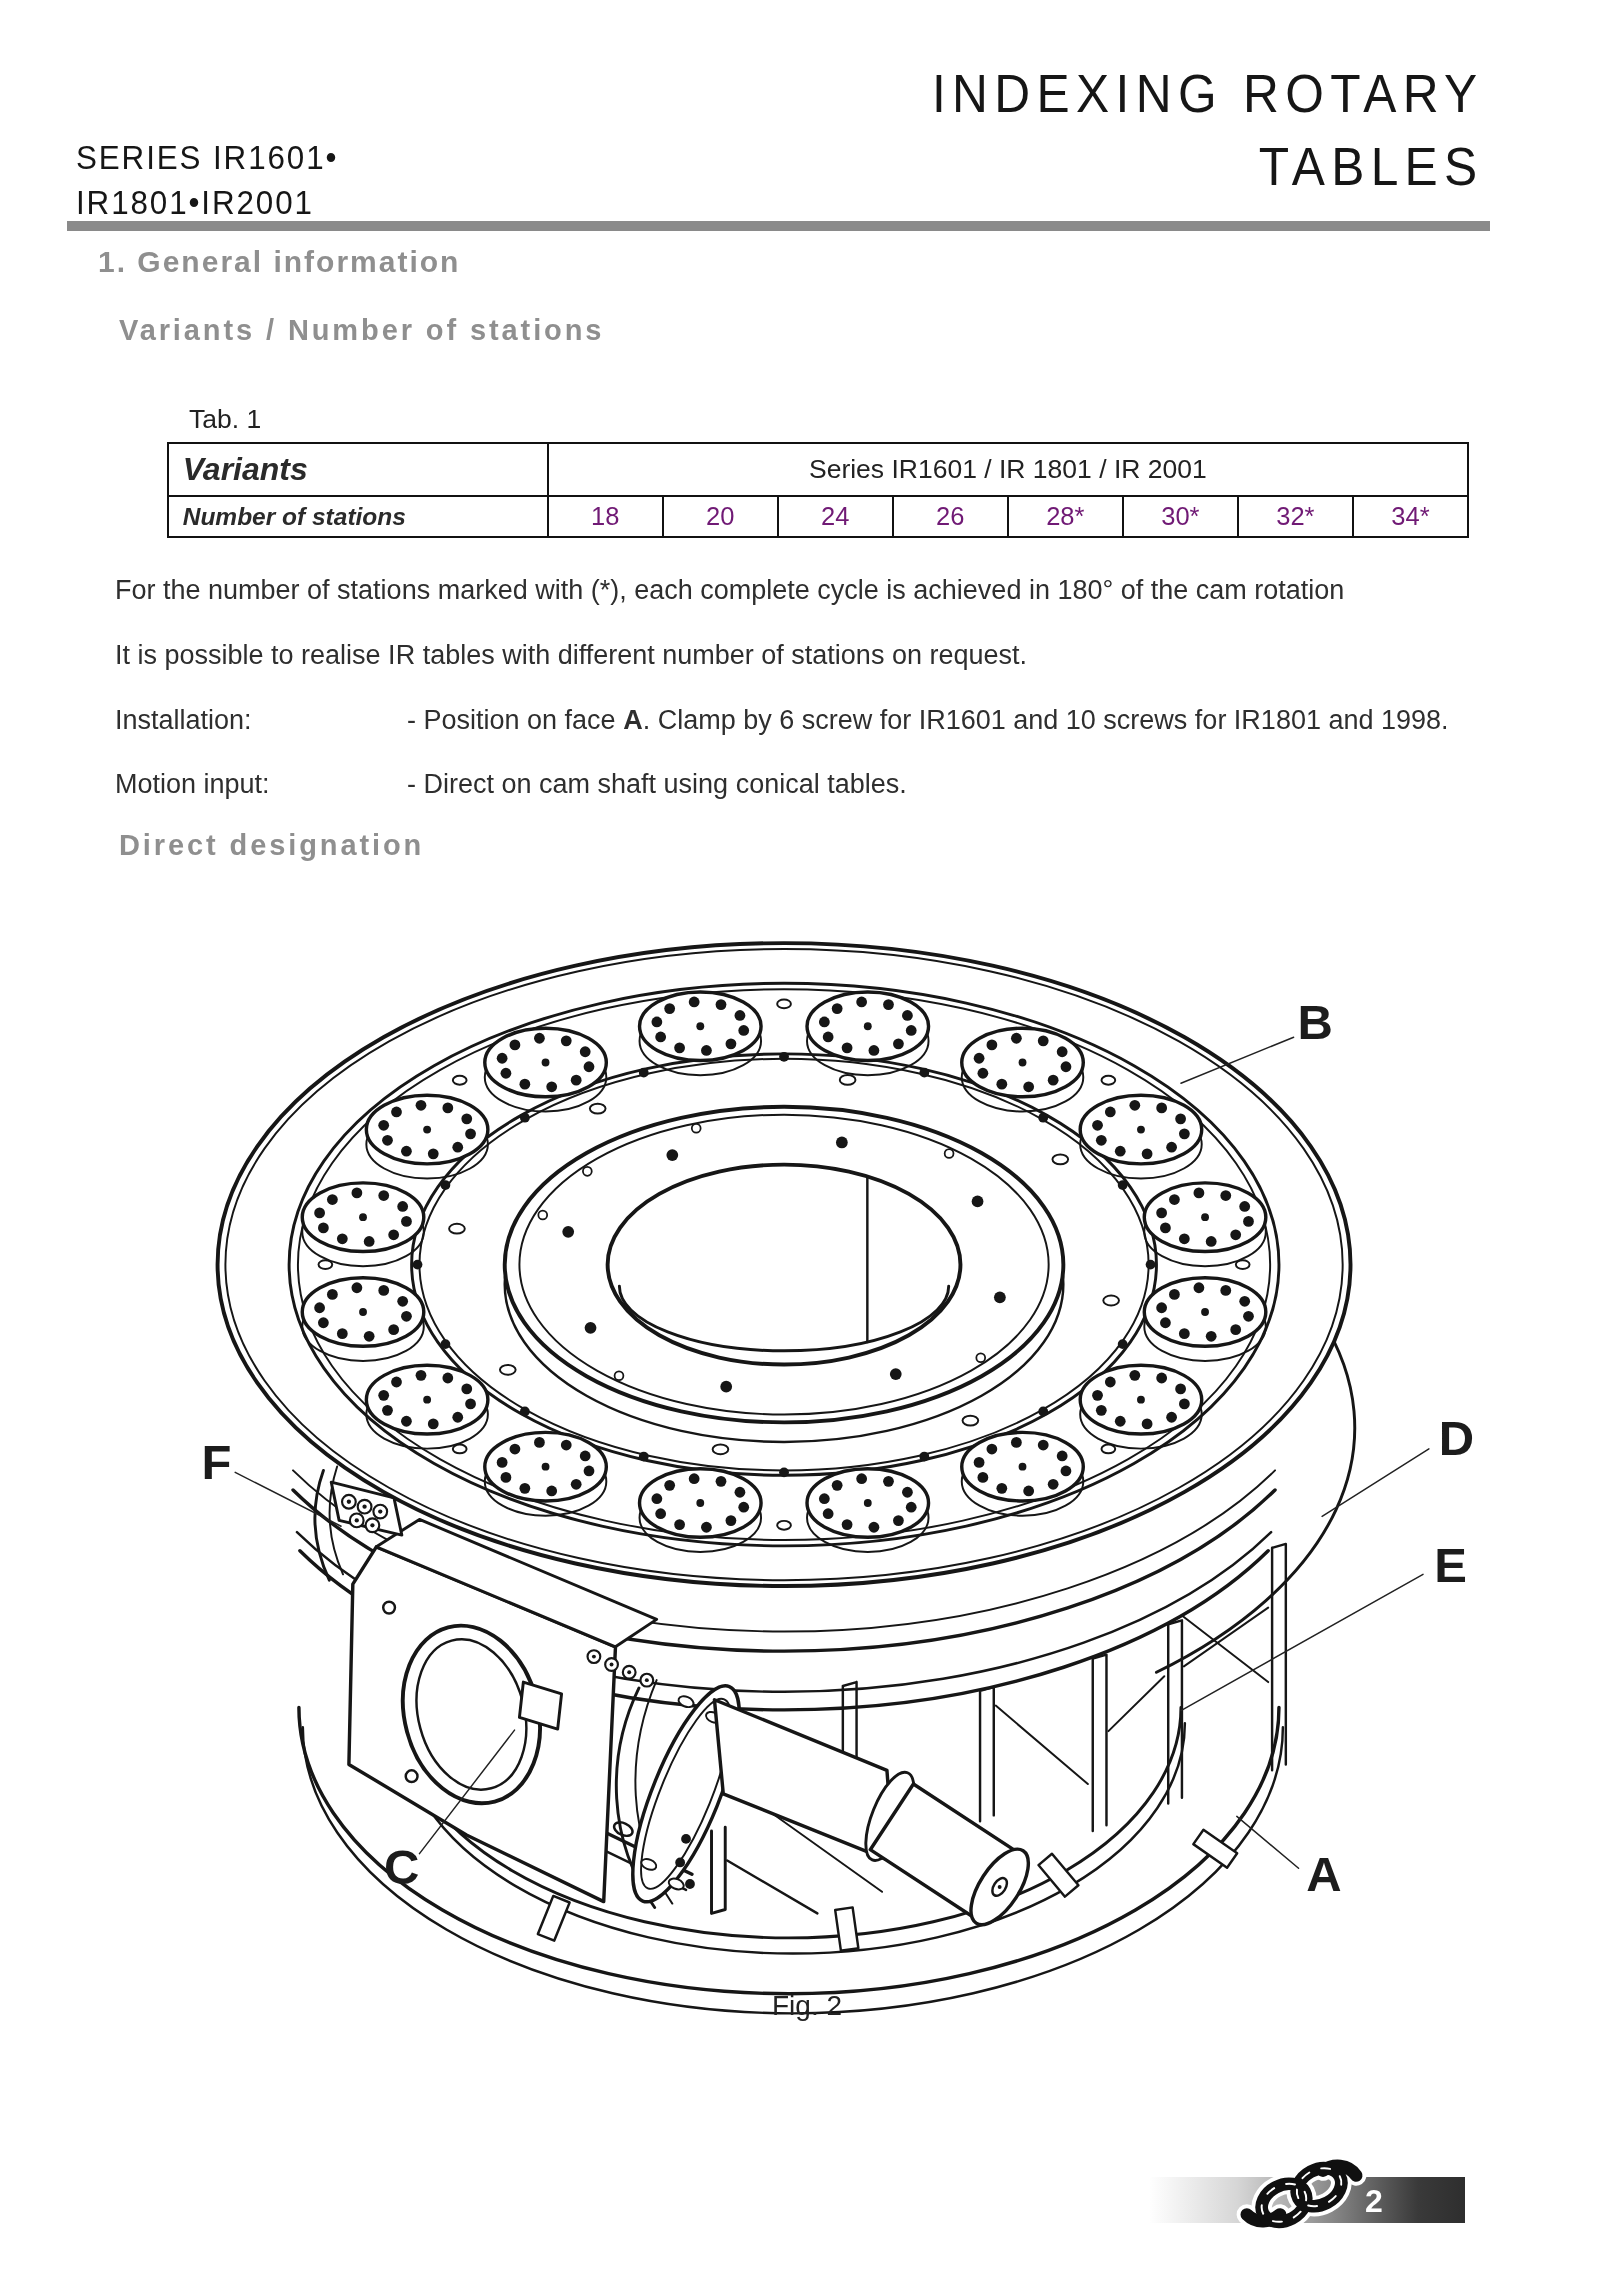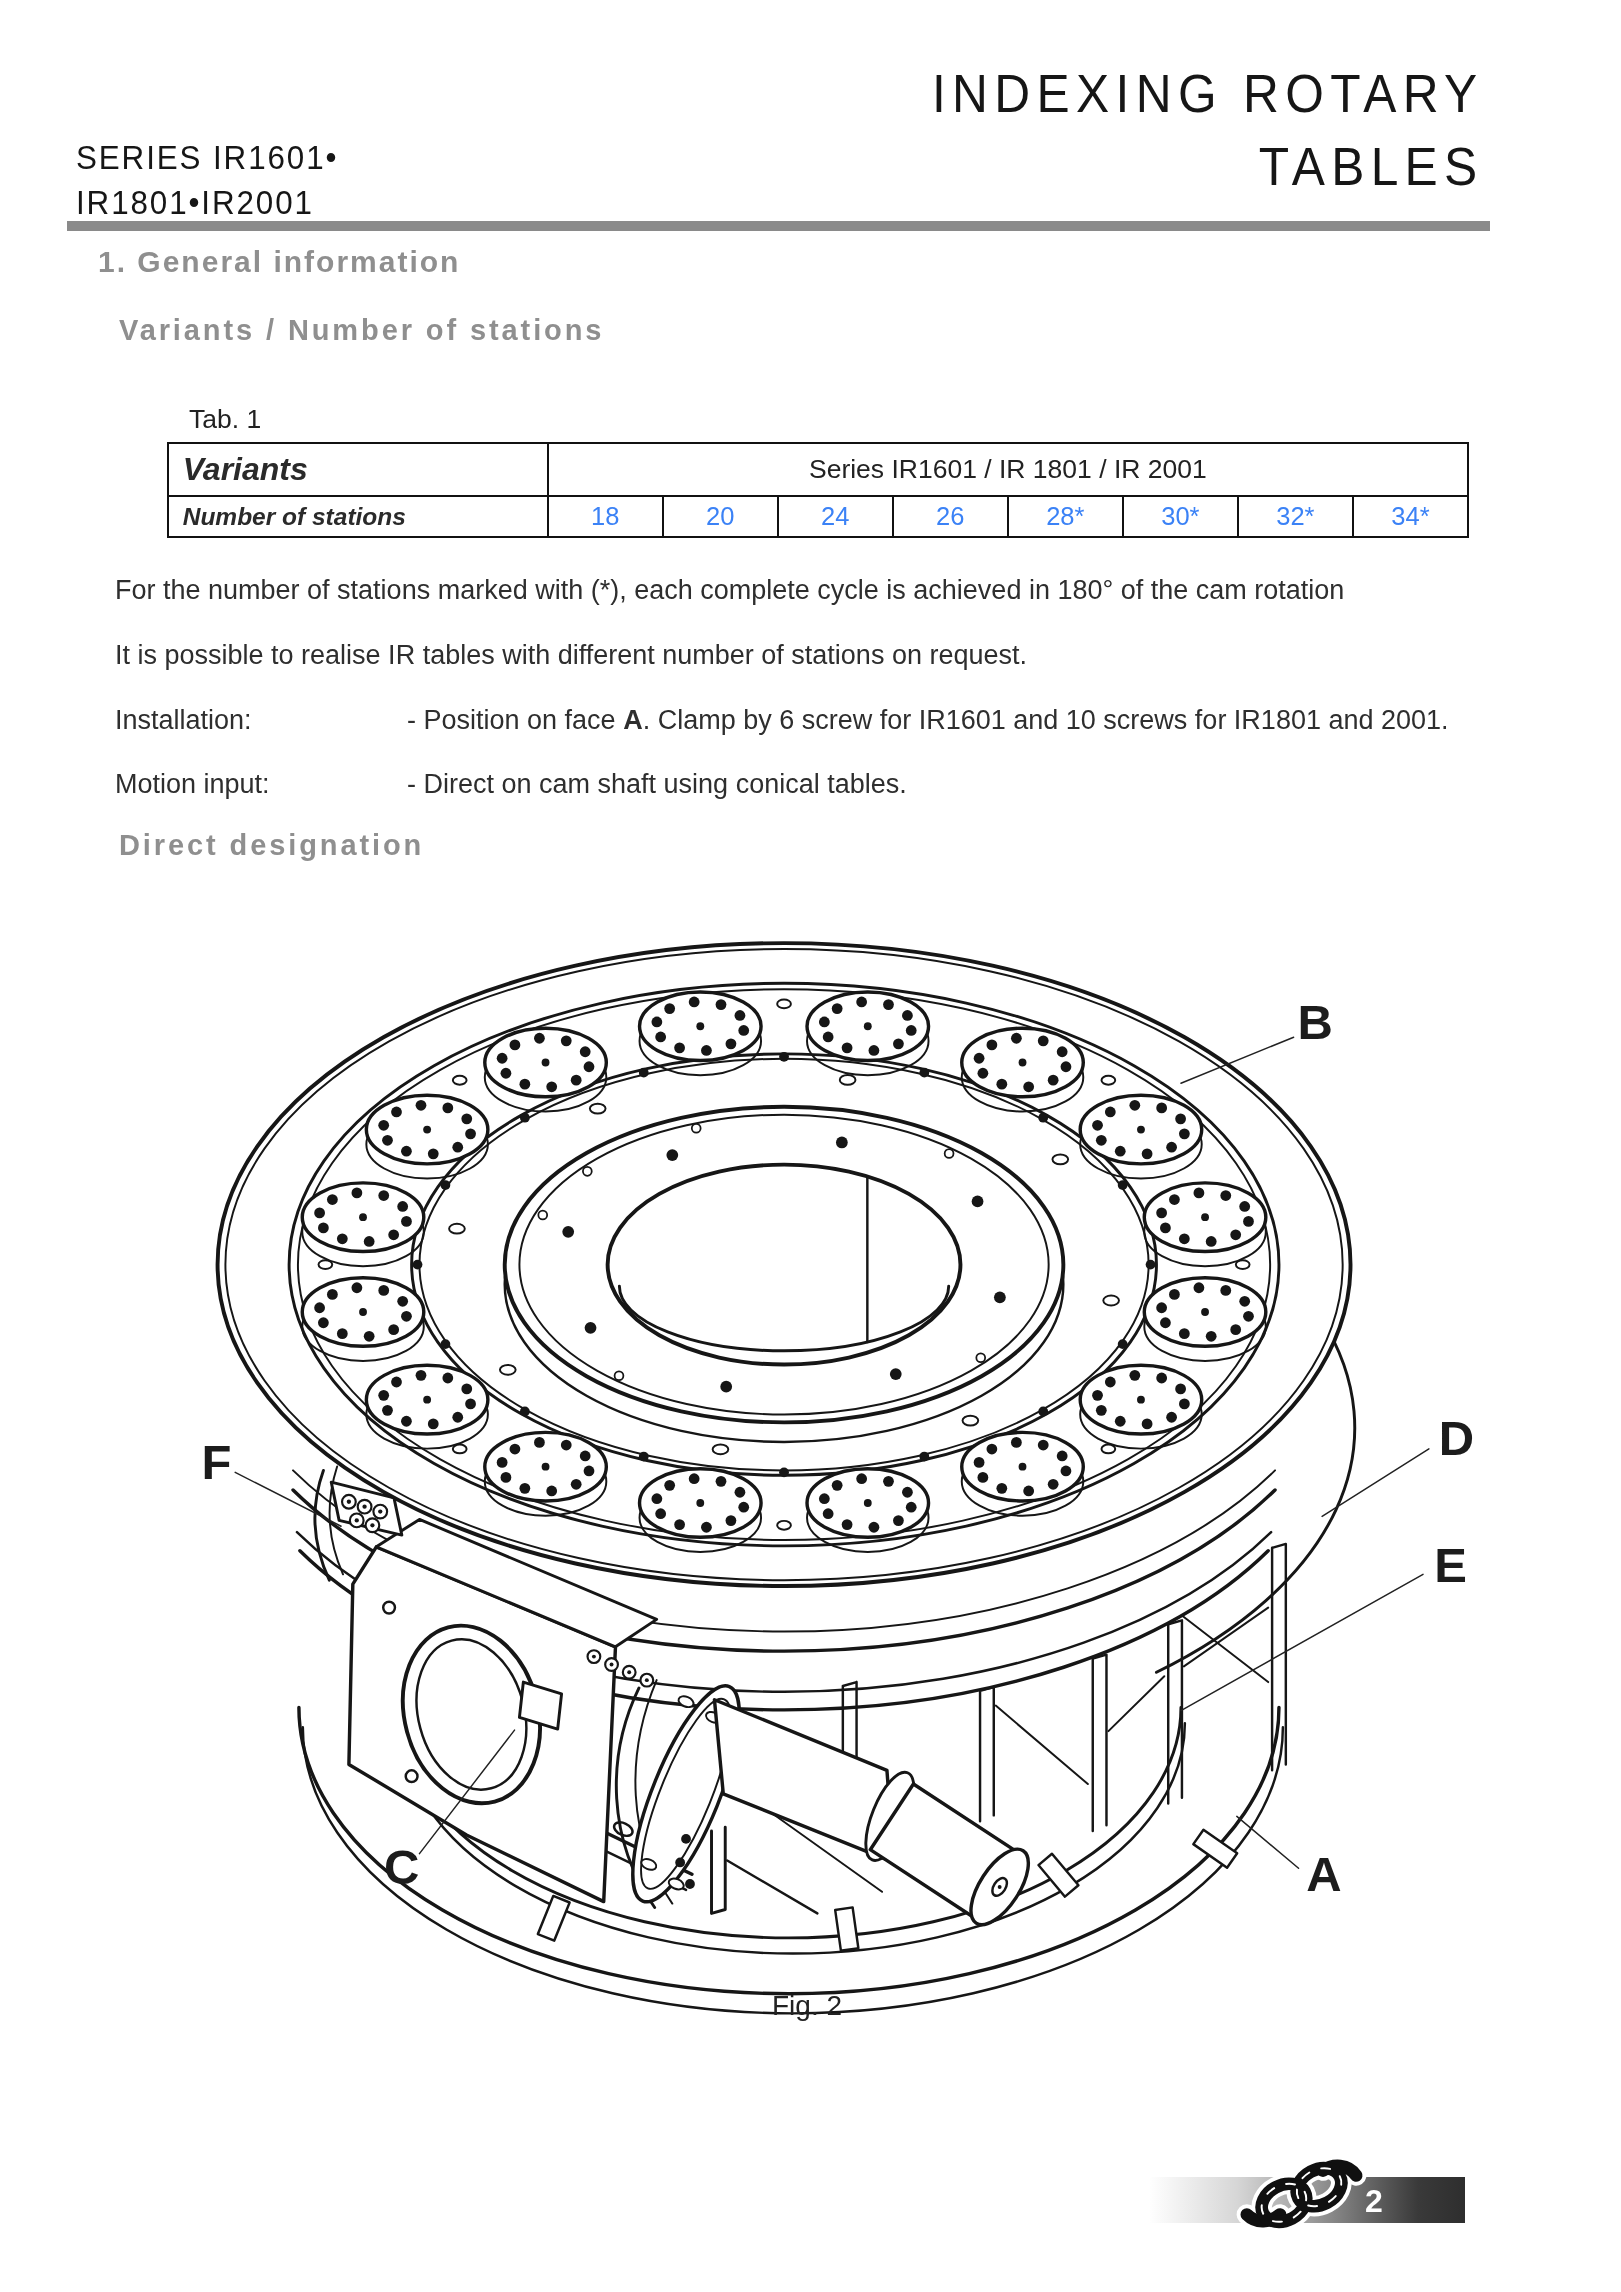--- a/index.html
+++ b/index.html
@@ -19,21 +19,21 @@
   .tabcap{left:189px;top:404px;font-size:26.5px;color:#222;}
   
   table.variants{position:absolute;left:167px;top:442px;width:1302px;border-collapse:collapse;
                  table-layout:fixed;}
   table.variants td{border:2px solid #111;}
   table.variants tr.r1 td{border-bottom:2.9px solid #111;}
   table.variants{border:2.9px solid #111;}
   td.vlabel{width:363px;font-style:italic;font-weight:bold;font-size:32px;padding-left:13.7px;height:49px;margin-top:11px;}
   td.shead{text-align:center;font-size:26.5px;color:#222;}
   td.nlabel{font-style:italic;font-weight:bold;font-size:24.5px;padding-left:13.7px;height:37px;}
-  td.num{text-align:center;font-size:25.5px;color:#3b82f6;}
+  td.num{text-align:center;font-size:25.5px;color:#701a75;}
   
   .para{left:115px;font-size:27px;color:#2e2e2e;white-space:nowrap;}
   .defrow{left:115px;display:flex;font-size:27px;color:#2e2e2e;white-space:nowrap;}
   .defrow .lbl{width:292px;flex:0 0 auto;}
   
   .figcap{left:699px;top:1990px;width:216px;text-align:center;font-size:28px;color:#222;}
   
   .pagebar{left:1149px;top:2177px;width:316px;height:46px;
            background:linear-gradient(90deg,#ffffff 0%,#d6d6d6 28%,#a5a5a5 48%,#6a6a6a 68%,#3a3a3a 85%,#2e2e2e 100%);}
   .pagenum{left:1365px;top:2183px;font-size:32px;font-weight:bold;color:#ffffff;}
@@ -75,21 +75,21 @@
       <td class="num">32*</td>
       <td class="num">34*</td>
     </tr>
   </tbody>
     </table>
 
   <div class="abs para" style="top:575px">For the number of stations marked with (*), each complete cycle is achieved in 180° of the cam rotation</div>
   <div class="abs para" style="top:640px">It is possible to realise IR tables with different number of stations on request.</div>
   <div class="abs defrow" style="top:705px">
     <span class="lbl">Installation:</span>
-    <span><span>- Position on face </span><b>A</b><span>. Clamp by 6 screw for IR1601 and 10 screws for IR1801 and 2001.</span></span>
+    <span><span>- Position on face </span><b>A</b><span>. Clamp by 6 screw for IR1601 and 10 screws for IR1801 and 1998.</span></span>
   </div>
   <div class="abs defrow" style="top:769px">
     <span class="lbl">Motion input:</span>
     <span>- Direct on cam shaft using conical tables.</span>
   </div>
   <div class="abs h-gray h3g">Direct designation</div>
 
   <svg class="abs" style="left:0;top:0" width="1621" height="2293" viewBox="0 0 1654 2339">
     <g fill="none" stroke="#161616" stroke-linecap="round" stroke-linejoin="round">
 

